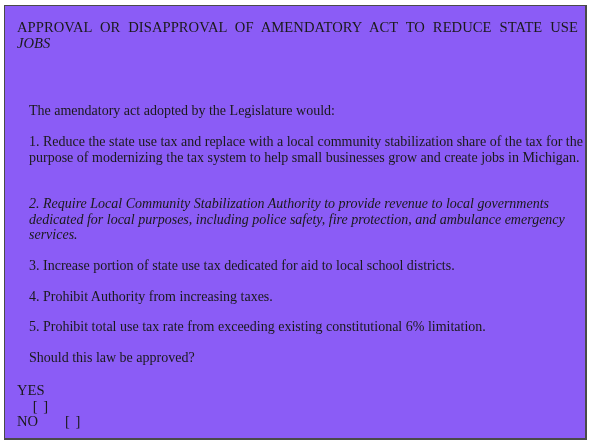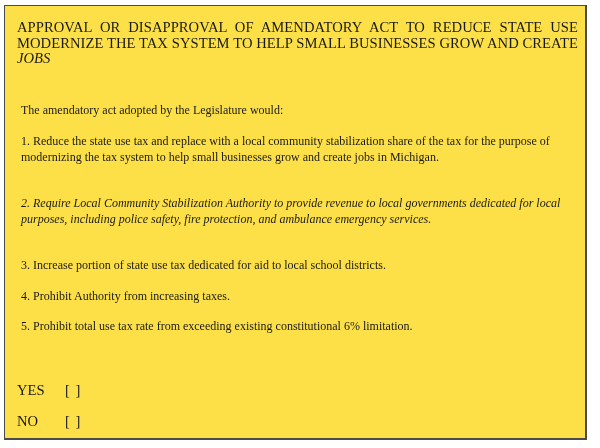--- a/index.html
+++ b/index.html
@@ -18,21 +18,21 @@
     .ballot-box {
       position: absolute;
       left: 4px;
       top: 5px;
       width: 583px;
       height: 435px;
       border: 1.5px solid #4a4a4a;
       border-right-width: 2px;
       border-bottom-width: 2px;
       box-sizing: border-box;
-      background: #fde047;
+      background: #8b5cf6;
     }
     .heading {
       position: absolute;
       left: 12px;
       top: 14px;
       width: 561px;
       font-size: 14.6px;
       line-height: 15.6px;
       text-align: justify;
       text-align-last: left;
@@ -42,71 +42,71 @@
       display: block;
       text-align: justify;
       text-align-last: justify;
     }
     .heading .hl.last {
       text-align-last: left;
       font-style: italic;
     }
     .para {
       position: absolute;
-      left: 16px;
+      left: 24px;
       width: 565px;
-      font-size: 12px;
+      font-size: 14px;
       line-height: 15.5px;
     }
     .intro { top: 97px; }
     .item1 { top: 128px; }
     .item2 { top: 190px; font-style: italic; }
     .item3 { top: 252px; }
     .item4 { top: 283px; }
     .item5 { top: 313px; }
     .question { top: 344px; }
     .vote-row {
       position: absolute;
       left: 12px;
       font-size: 14.6px;
       line-height: 16px;
       display: flex;
       align-items: center;
     }
-    .vote-yes { top: 376px; }
+    .vote-yes { top: 376px; flex-direction: column; }
     .vote-no { top: 407px; }
     .vote-label {
       display: inline-block;
       width: 48px;
     }
     .vote-box {
       display: inline-block;
       cursor: pointer;
       letter-spacing: 1px;
     }
   </style>
 </head>
 <body>
 
 <div class="ballot-box">
 
   <div class="heading">
     <span class="hl">APPROVAL OR DISAPPROVAL OF AMENDATORY ACT TO REDUCE STATE USE</span>
-    <span class="hl">MODERNIZE THE TAX SYSTEM TO HELP SMALL BUSINESSES GROW AND CREATE</span>
     <span class="hl last">JOBS</span>
   </div>
 
   <div class="para intro">The amendatory act adopted by the Legislature would:</div>
 
   <div class="para item1">1. Reduce the state use tax and replace with a local community stabilization share of the tax for the purpose of modernizing the tax system to help small businesses grow and create jobs in Michigan.</div>
   <div class="para item2">2. Require Local Community Stabilization Authority to provide revenue to local governments dedicated for local purposes, including police safety, fire protection, and ambulance emergency services.</div>
   <div class="para item3">3. Increase portion of state use tax dedicated for aid to local school districts.</div>
   <div class="para item4">4. Prohibit Authority from increasing taxes.</div>
   <div class="para item5">5. Prohibit total use tax rate from exceeding existing constitutional 6% limitation.</div>
 
+  <div class="para question">Should this law be approved?</div>
 
   <div class="vote-row vote-yes">
     <span class="vote-label">YES</span>
     <span class="vote-box">[ ]</span>
   </div>
 
   <div class="vote-row vote-no">
     <span class="vote-label">NO</span>
     <span class="vote-box">[ ]</span>
   </div>

